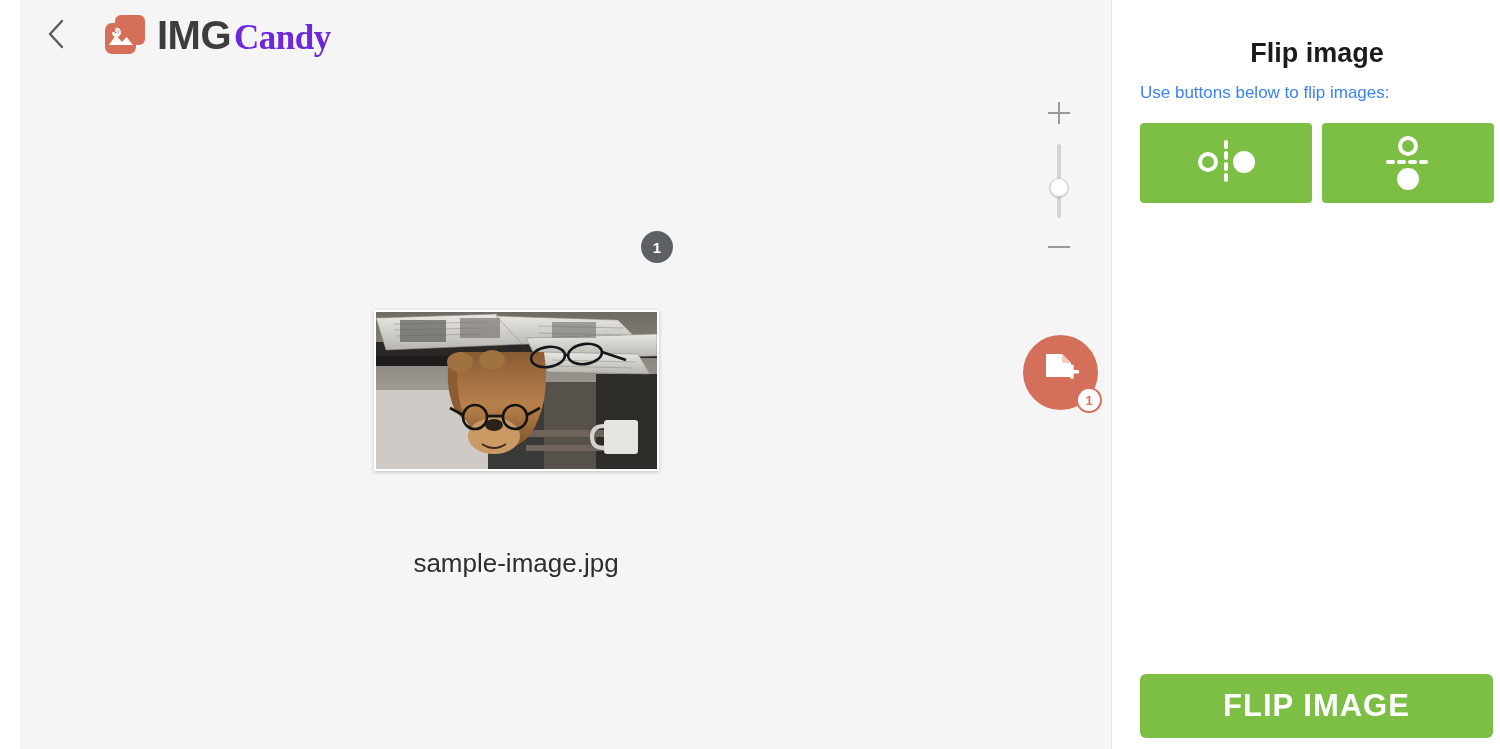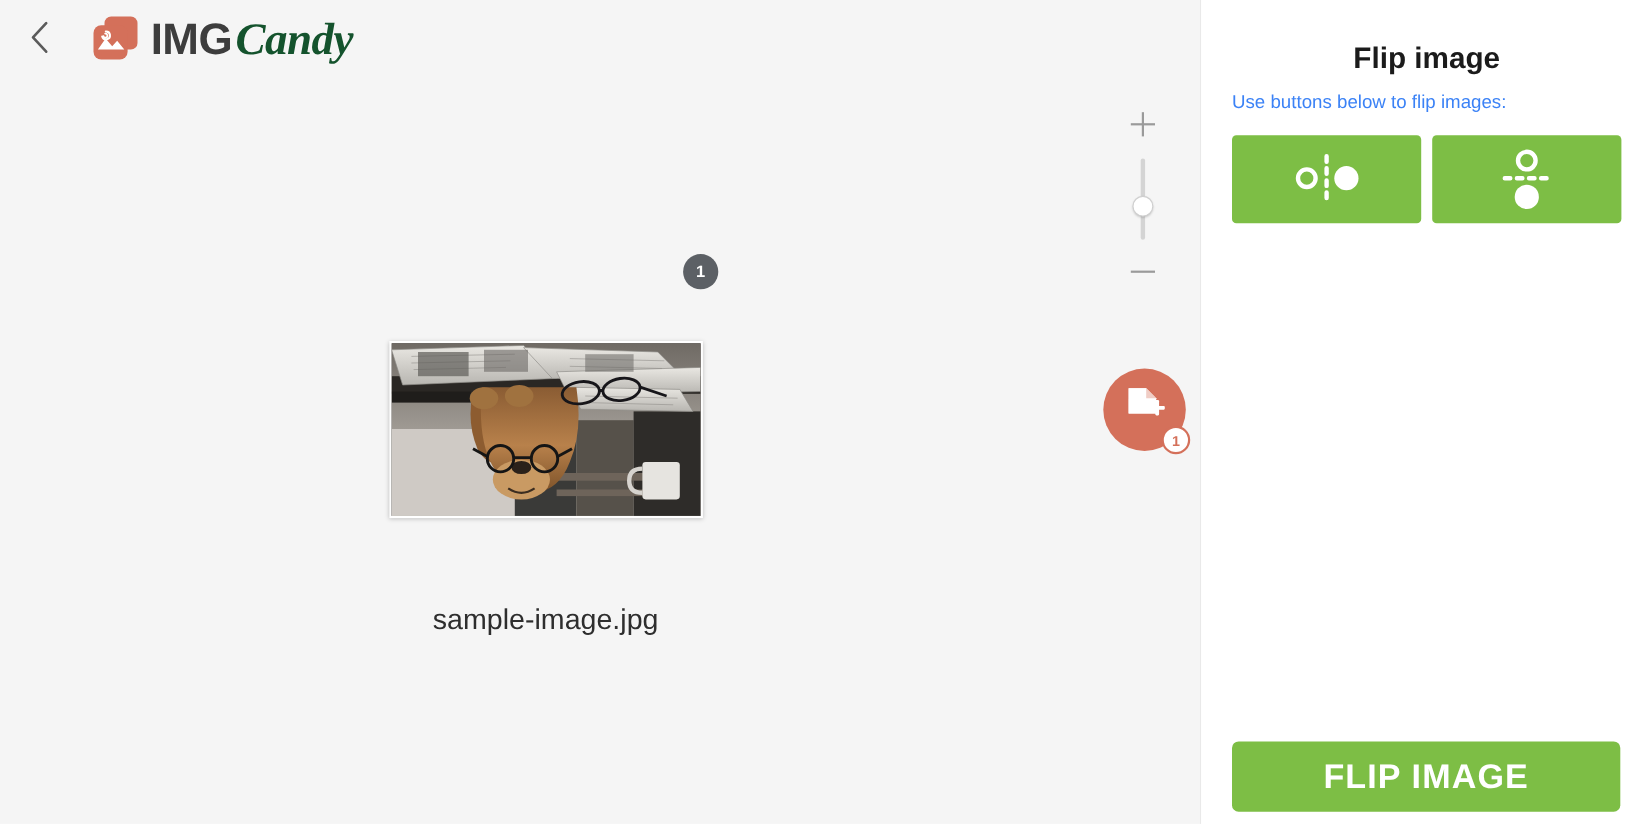--- a/index.html
+++ b/index.html
@@ -18,20 +18,21 @@
   }
 
   
   .canvas {
     position: relative;
     width: 1092px;
     height: 749px;
     background: #f5f5f5;
     border-right: 1px solid #e8e8e8;
     flex: 0 0 1092px;
+    margin-left: 20px;
   }
 
   .back-btn {
     position: absolute;
     left: 16px;
     top: 12px;
     width: 40px;
     height: 44px;
     display: flex;
     align-items: center;
@@ -62,24 +63,23 @@
     white-space: nowrap;
   }
   .brand-img {
     font-size: 40px;
     font-weight: bold;
     color: #3d3d3d;
     letter-spacing: -0.5px;
     font-family: "Liberation Sans", sans-serif;
   }
   .brand-candy {
-    font-size: 41px;
-    color: #14532d;
+    font-size: 35px;
+    color: #6d28d9;
     font-family: "Liberation Serif", serif;
-    font-style: italic;
     font-weight: bold;
     margin-left: 3px;
     letter-spacing: -0.5px;
   }
 
   
   .zoom-ctl {
     position: absolute;
     left: 1022px;
     top: 100px;

